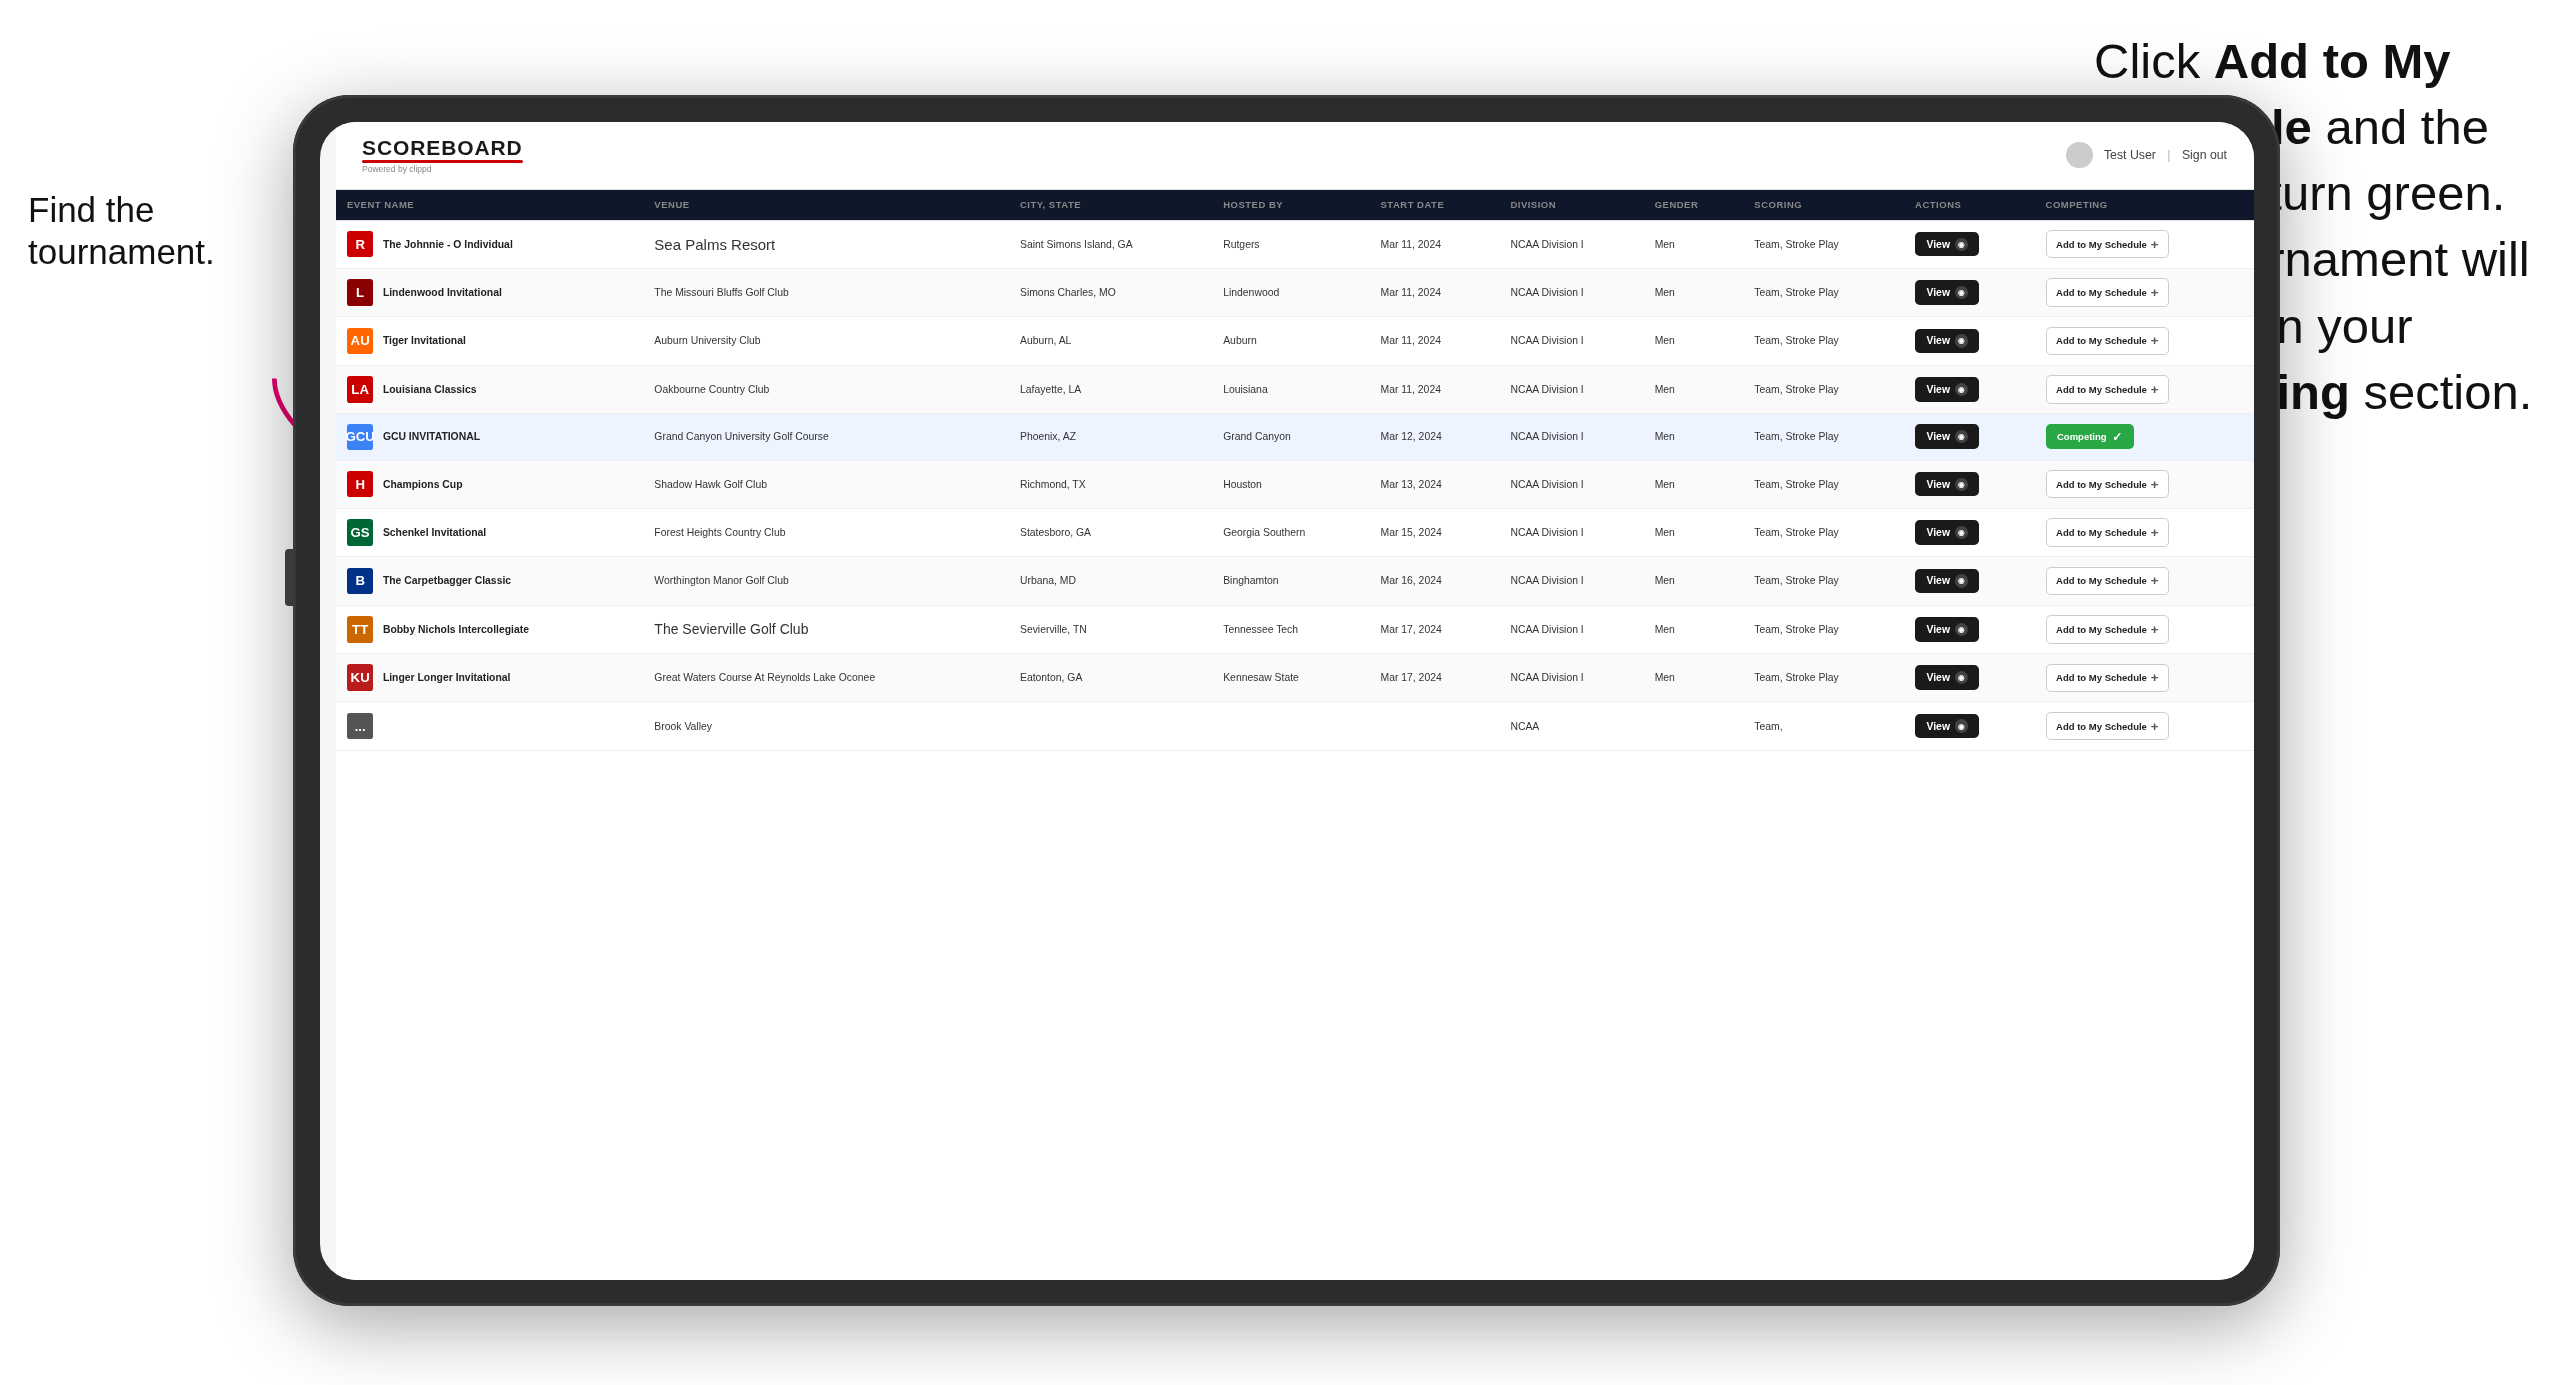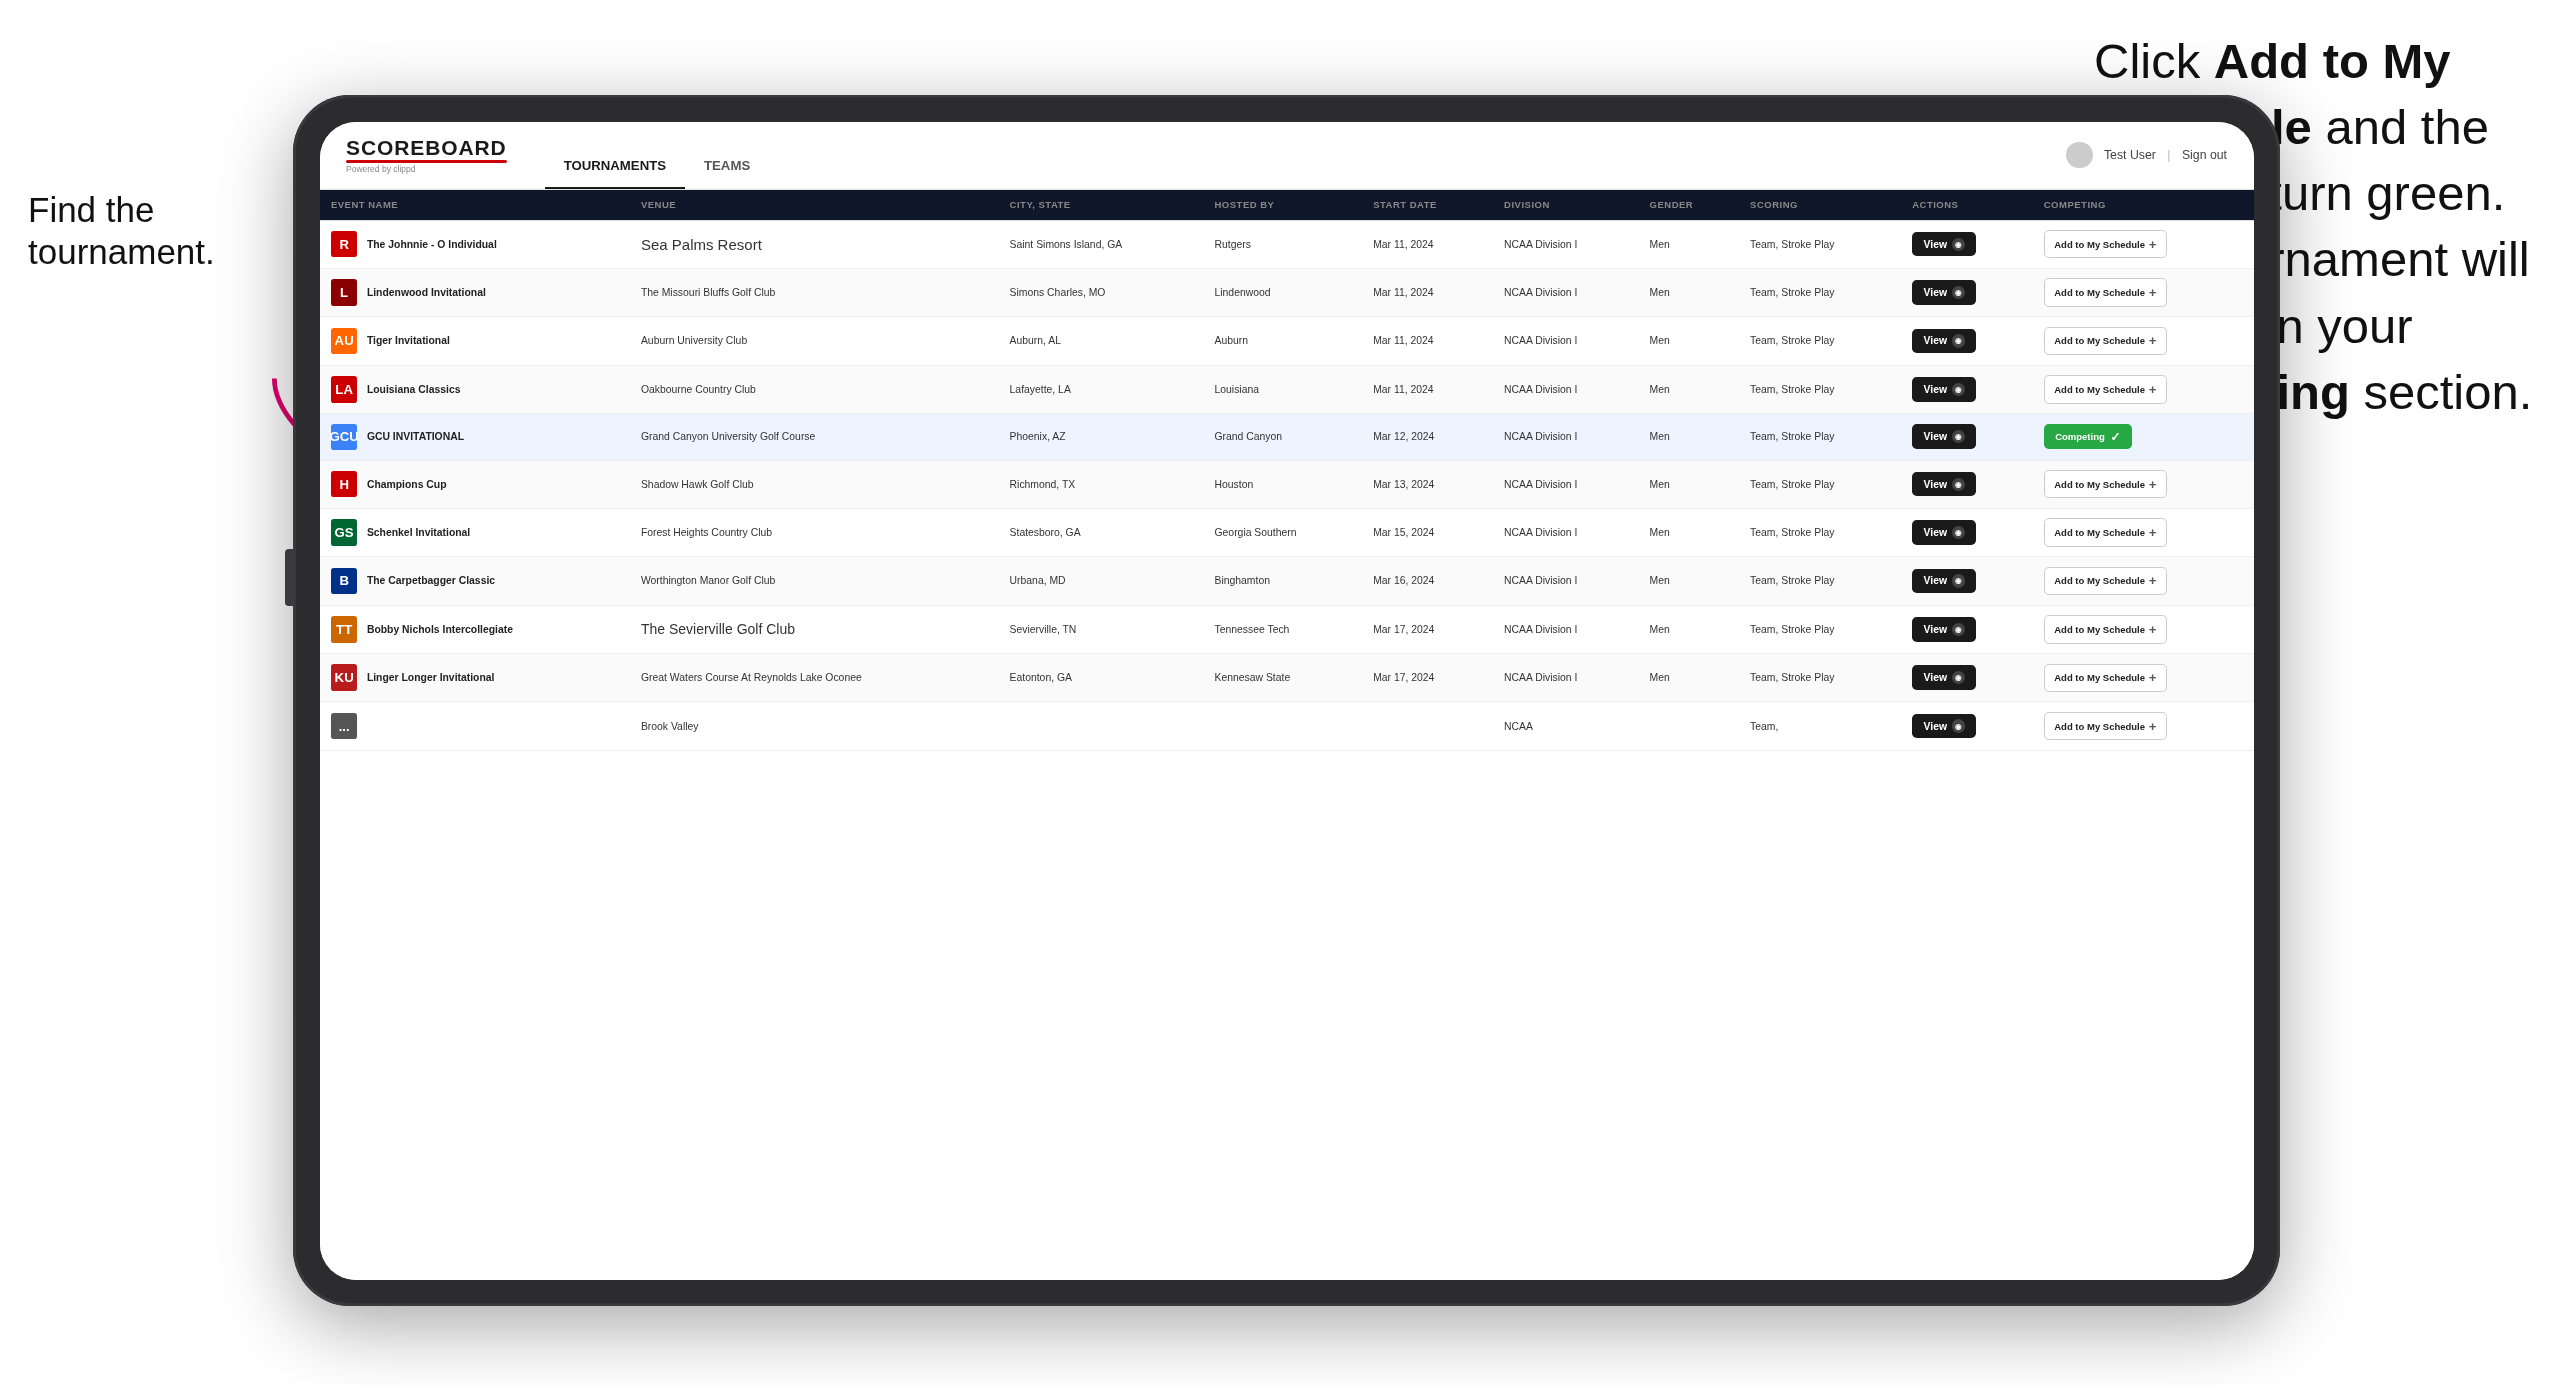--- a/index.html
+++ b/index.html
@@ -65,20 +65,21 @@
     
     .tablet-screen {
       position: absolute;
       left: 26.5px;
       top: 26.5px;
       right: 26.5px;
       bottom: 26.5px;
       background: #f5f5f5;
       border-radius: 36px;
       overflow: hidden;
+      padding-left: 16px;
     }
 
     
     .app-header {
       background: #ffffff;
       border-bottom: 0.9px solid #e0e0e0;
       padding: 0 26.5px;
       height: 68px;
       display: flex;
       align-items: center;
@@ -329,28 +330,20 @@
 
   <div class="tablet-screen">
 
     <div class="app-header">
       <div class="logo-area">
         <span class="logo-scoreboard">SCOREBOARD</span>
         <div class="logo-bar"></div>
         <span class="logo-powered">Powered by clippd</span>
       </div>
 
-      <div class="nav-tabs">
-        <div class="nav-tab active">
-          <span>TOURNAMENTS</span>
-        </div>
-        <div class="nav-tab">
-          <span>TEAMS</span>
-        </div>
-      </div>
 
       <div class="header-right">
         <div class="header-avatar"></div>
         <span>Test User</span>
         <span class="header-divider">|</span>
         <a class="sign-out-link">Sign out</a>
       </div>
     </div>
 
     <div class="table-container">

